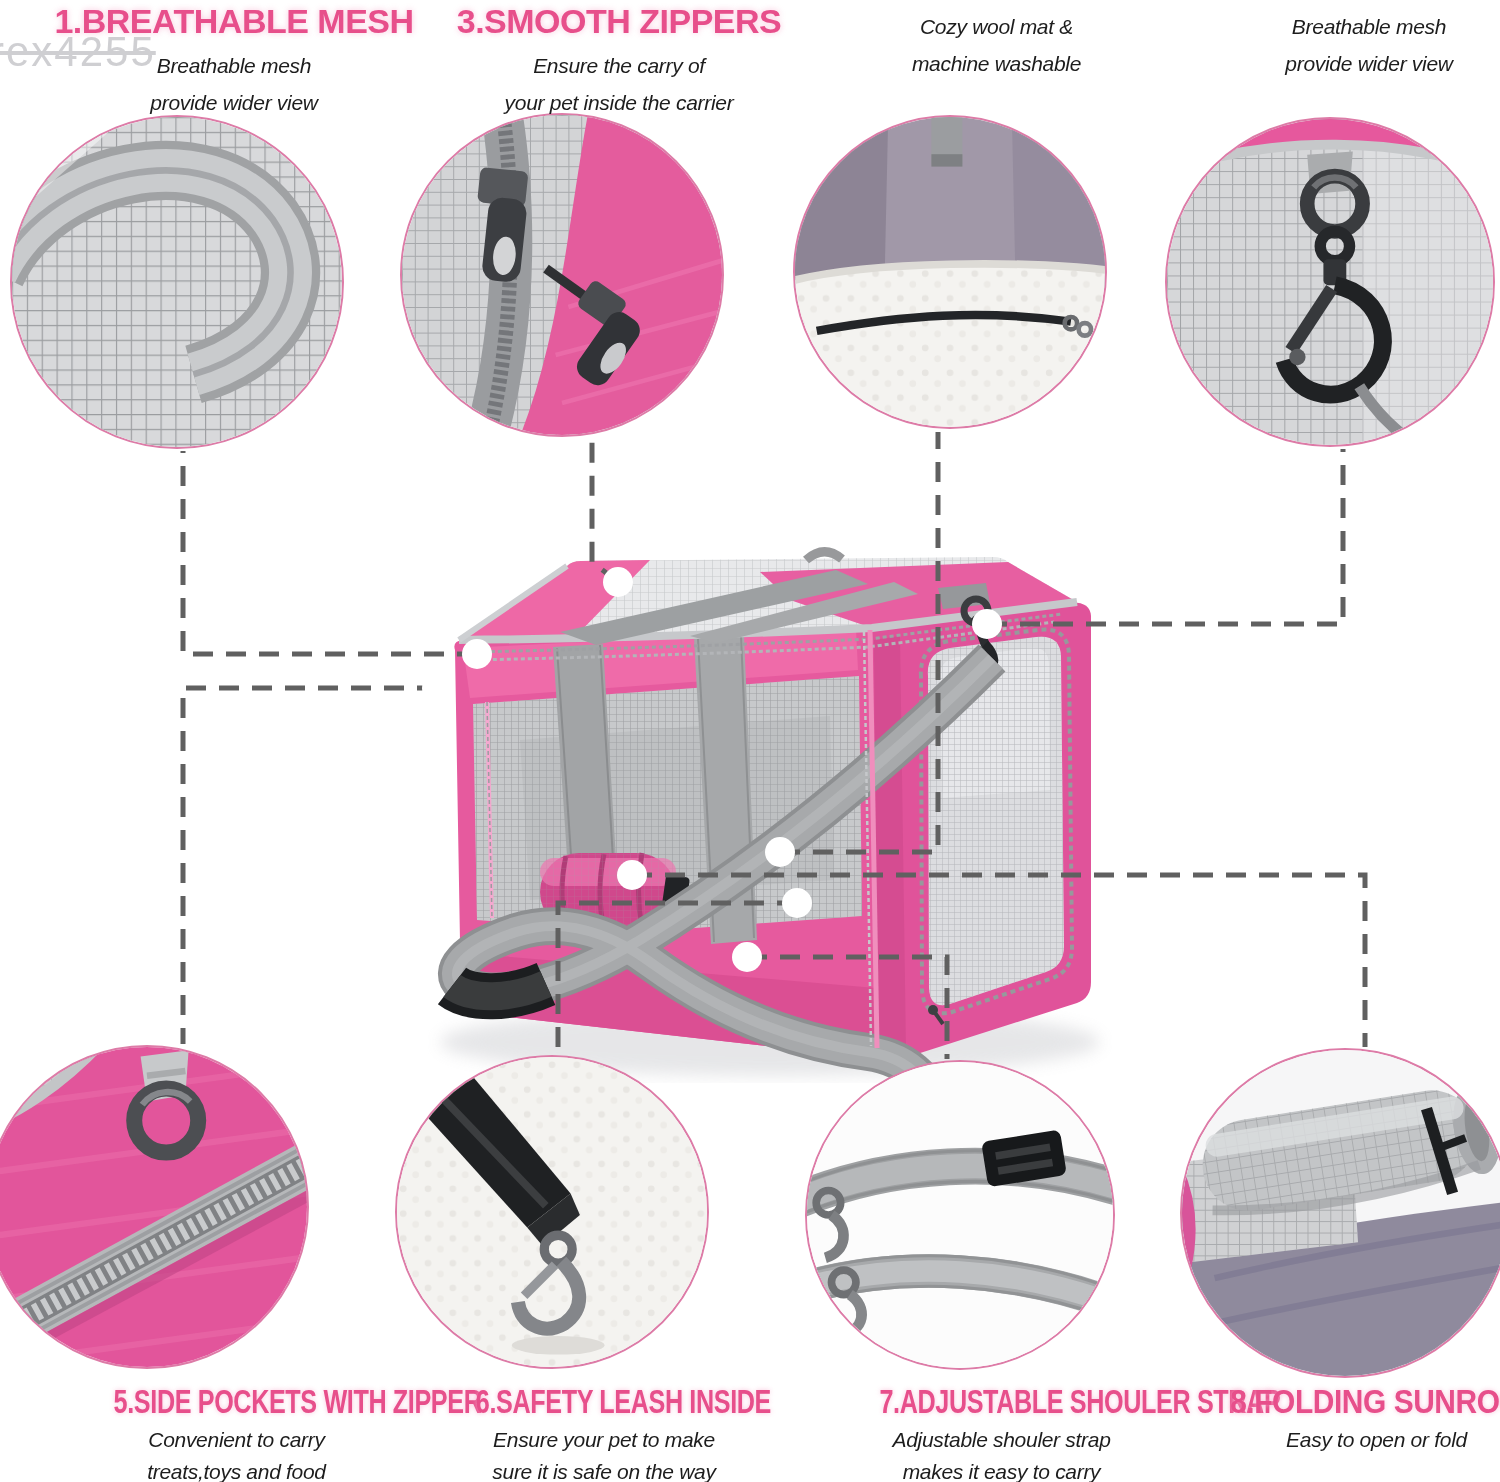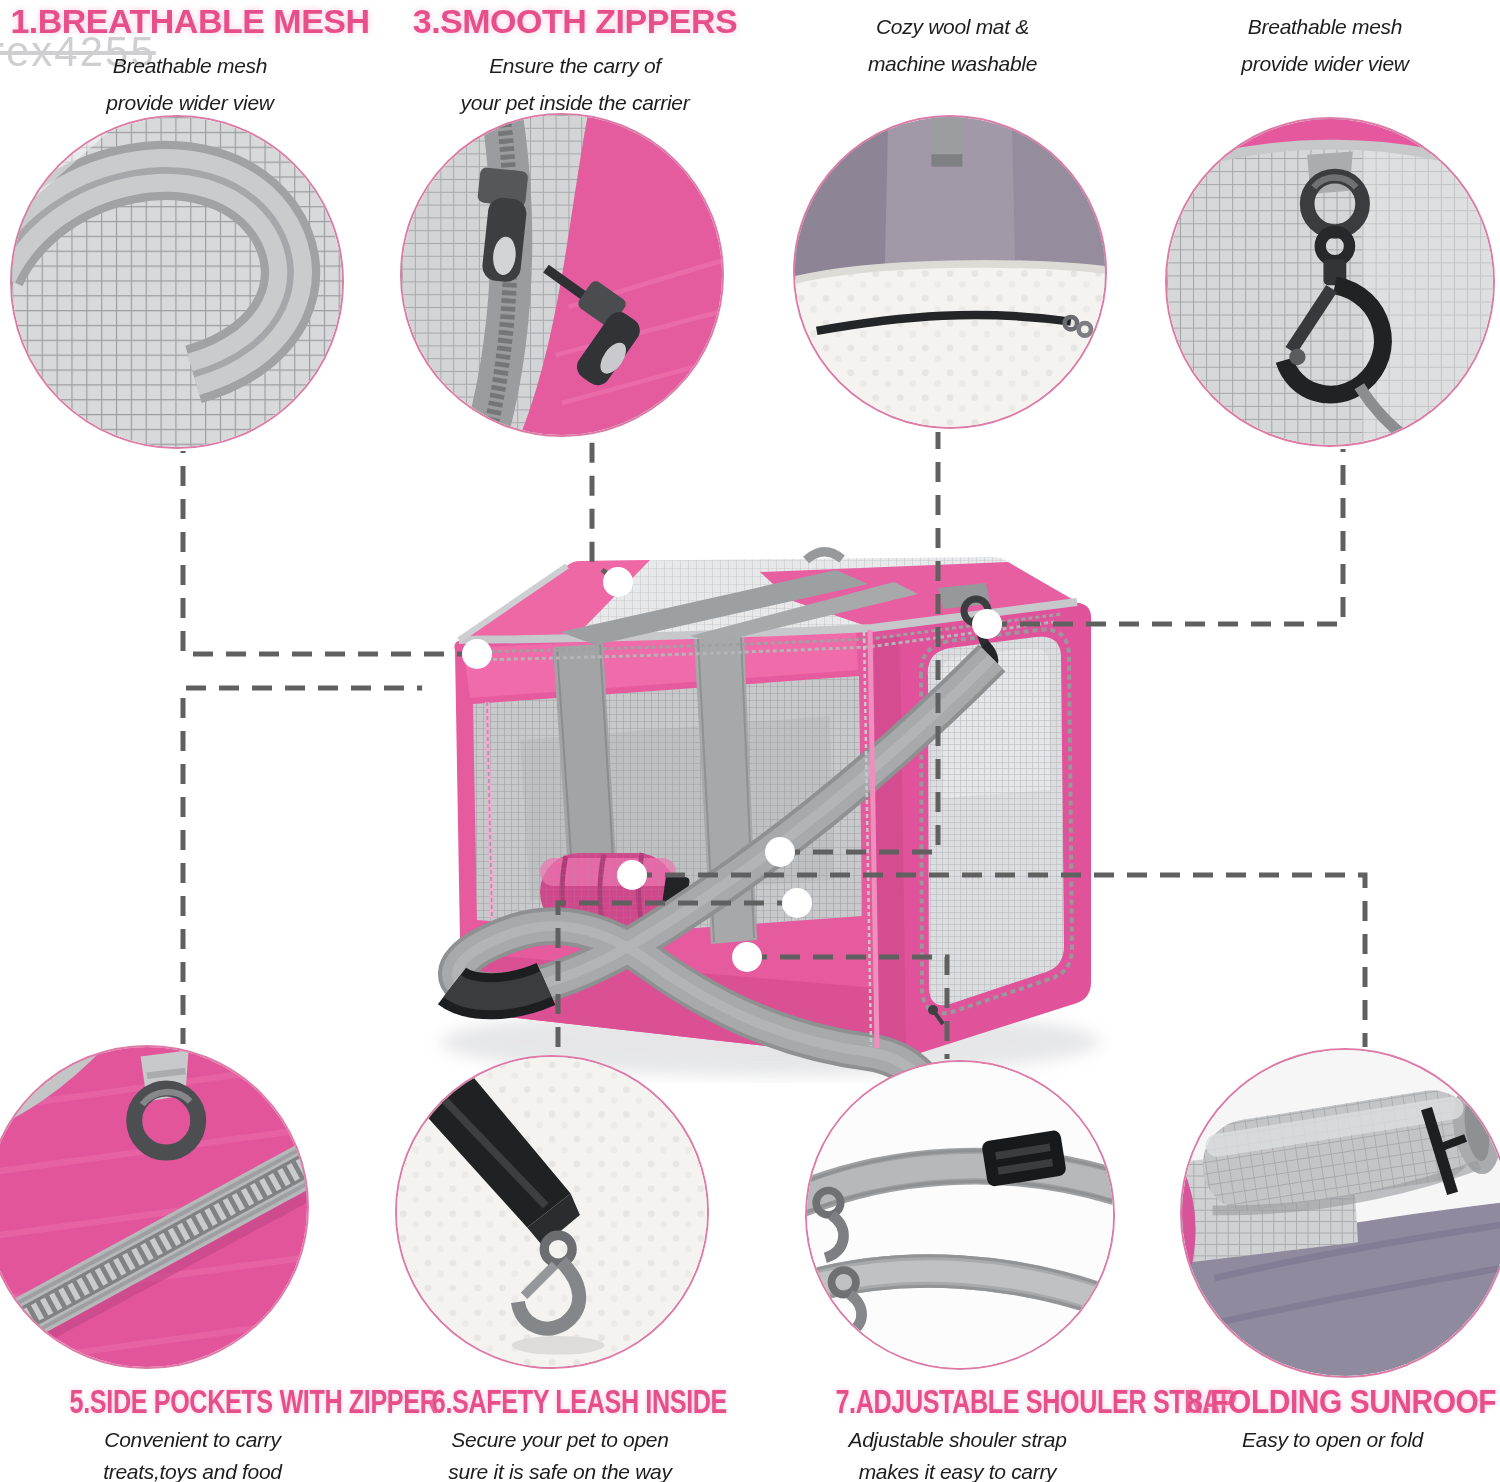--- a/index.html
+++ b/index.html
@@ -2,21 +2,21 @@
 <html style="--accent: #e74f8b;"><head>
 <meta charset="utf-8">
 <style>
   html,body{margin:0;padding:0;background:#ffffff;}
   body{width:1500px;height:1482px;overflow:hidden;position:relative;
        font-family:"Liberation Sans",sans-serif;}
   .canvas{position:absolute;inset:0;width:1500px;height:1482px;}
   .scene{position:absolute;left:0;top:0;pointer-events:none;}
   .watermark{position:absolute;left:-10px;top:28px;font-size:42px;letter-spacing:2px;
        color:#c7c7cb;opacity:.85;text-decoration:line-through;z-index:1;}
-  .f-text{position:absolute;text-align:center;z-index:3;}
+  .f-text{position:absolute;text-align:center;z-index:3;margin-left:44px;}
   .f-title{display:inline-block;white-space:nowrap;font-weight:bold;font-size:34px;
        letter-spacing:-.5px;color:var(--accent,#e74f8b);
        text-shadow:0 0 6px rgba(248,180,210,.75);transform-origin:50% 50%;}
   .sq75{transform:scaleX(.74);}
   .sq88{transform:scaleX(.88);}
   .f-desc{margin-top:6px;font-style:italic;font-size:21px;line-height:37px;
        color:#1d1d1d;letter-spacing:-.3px;}
   .f-desc.tight{line-height:32px;margin-top:3px;}
   .photo-circle{position:absolute;border-radius:50%;overflow:hidden;
        border:2px solid #dd7ba7;background:#fff;z-index:2;box-sizing:border-box;}
@@ -161,21 +161,21 @@
   <div class="f-text" style="left:5px;top:1382px;width:375px;">
     <span class="f-title sq75">5.SIDE POCKETS WITH ZIPPER</span>
     <div class="f-desc tight">
       <span>Convenient to carry</span><br>
       <span>treats,toys and food</span>
     </div>
   </div>
   <div class="f-text" style="left:380px;top:1382px;width:360px;">
     <span class="f-title sq75">6.SAFETY LEASH INSIDE</span>
     <div class="f-desc tight">
-      <span>Secure your pet to open</span><br>
+      <span>Ensure your pet to make</span><br>
       <span>sure it is safe on the way</span>
     </div>
   </div>
   <div class="f-text" style="left:765px;top:1382px;width:385px;">
     <span class="f-title sq75">7.ADJUSTABLE SHOULER STRAP</span>
     <div class="f-desc tight">
       <span>Adjustable shouler strap</span><br>
       <span>makes it easy to carry</span>
     </div>
   </div>

